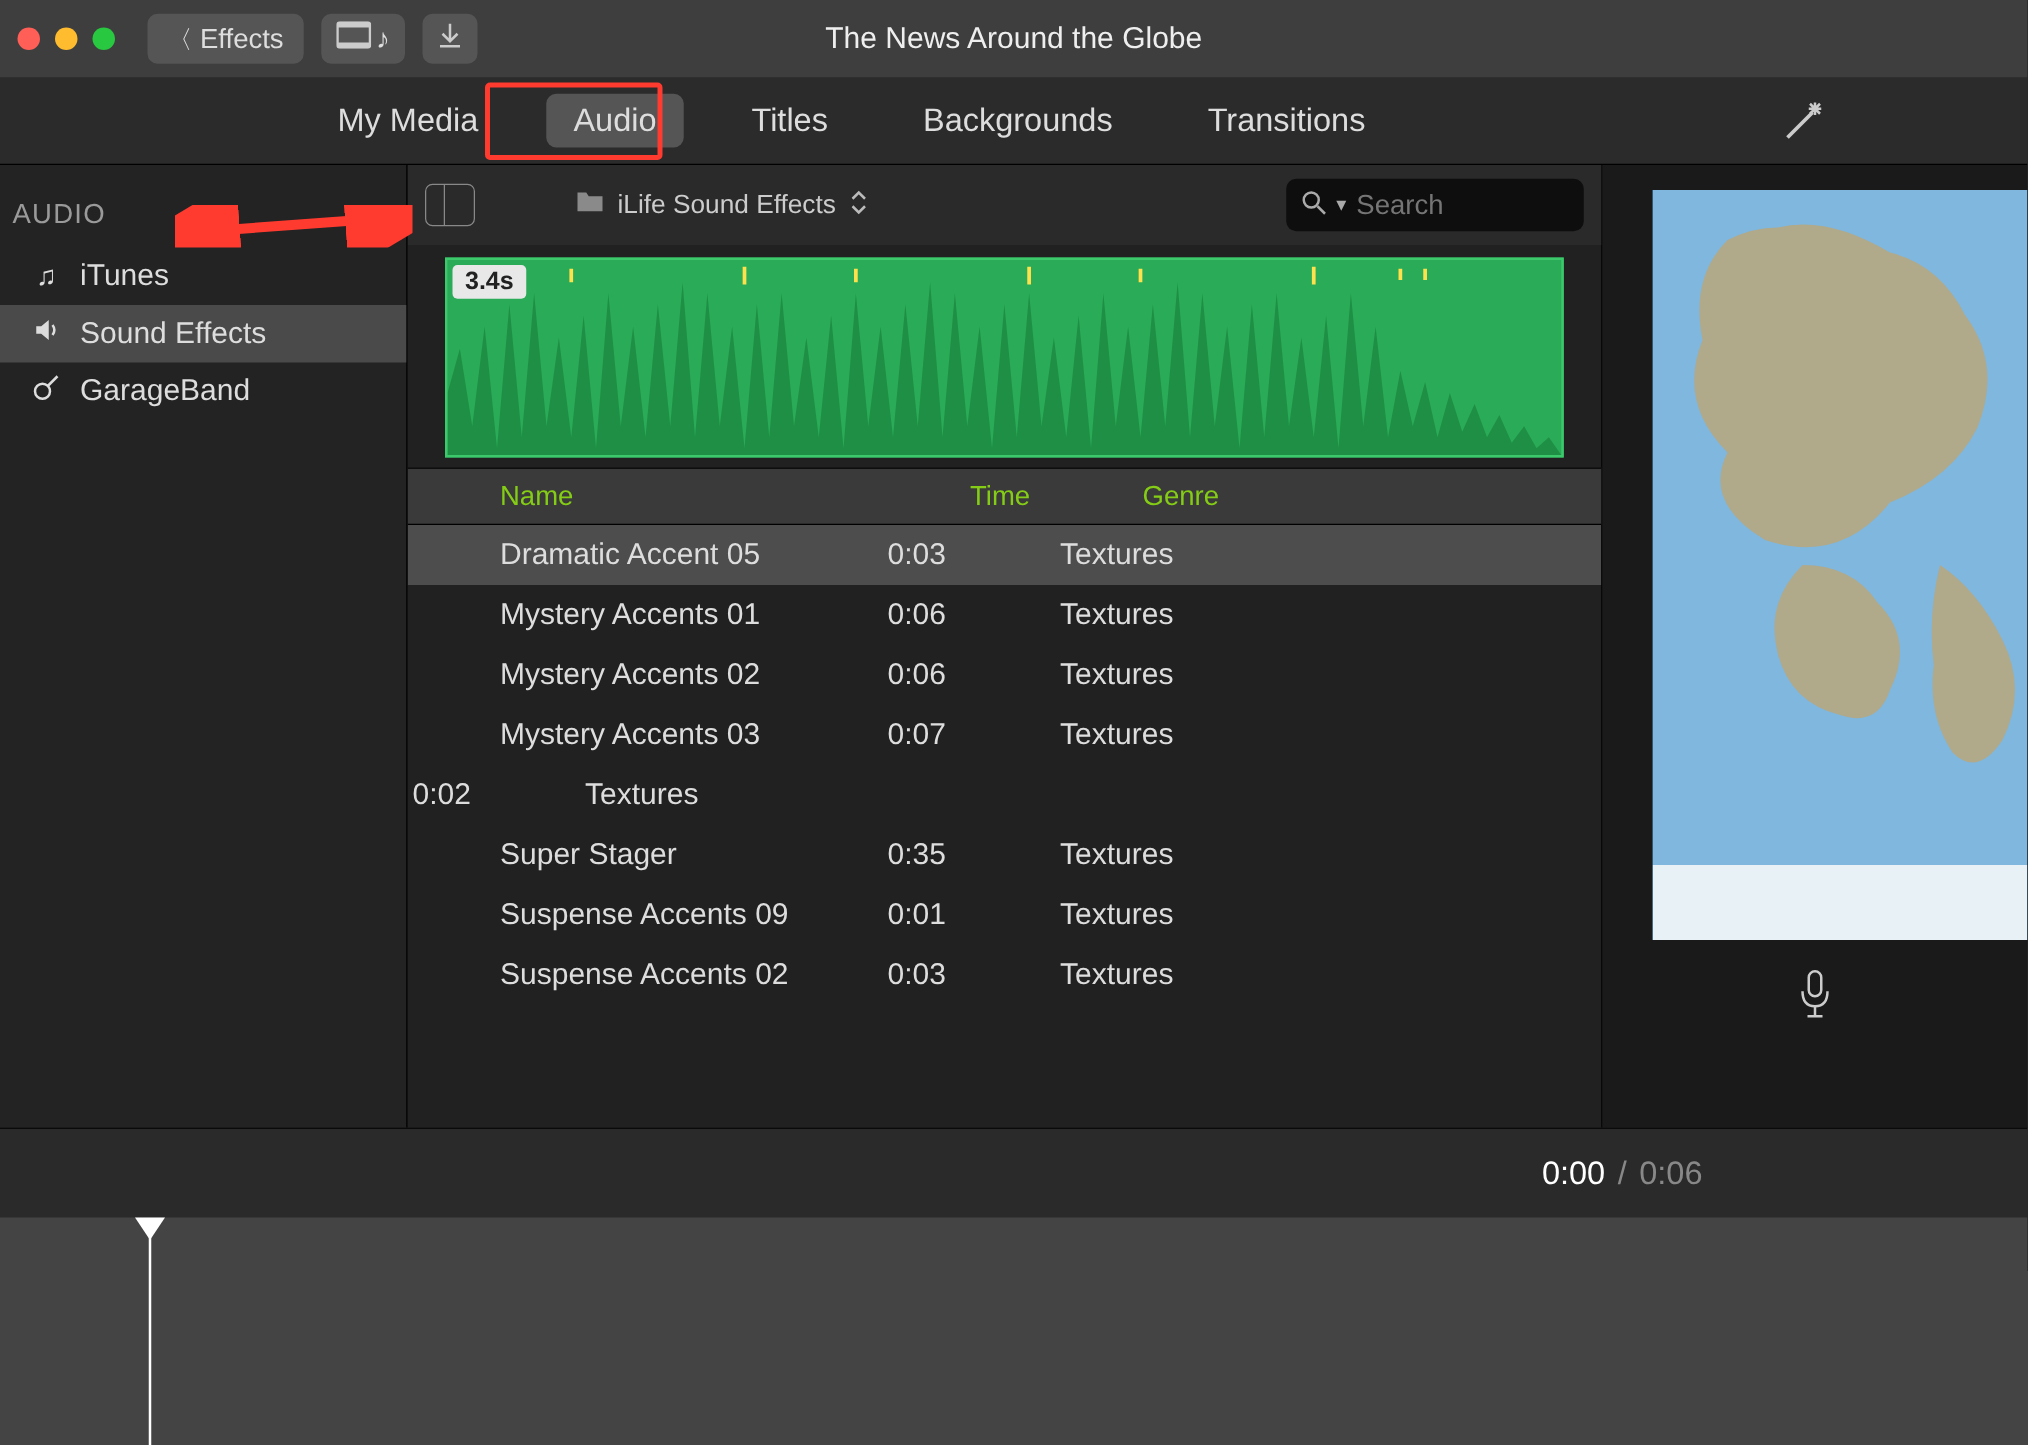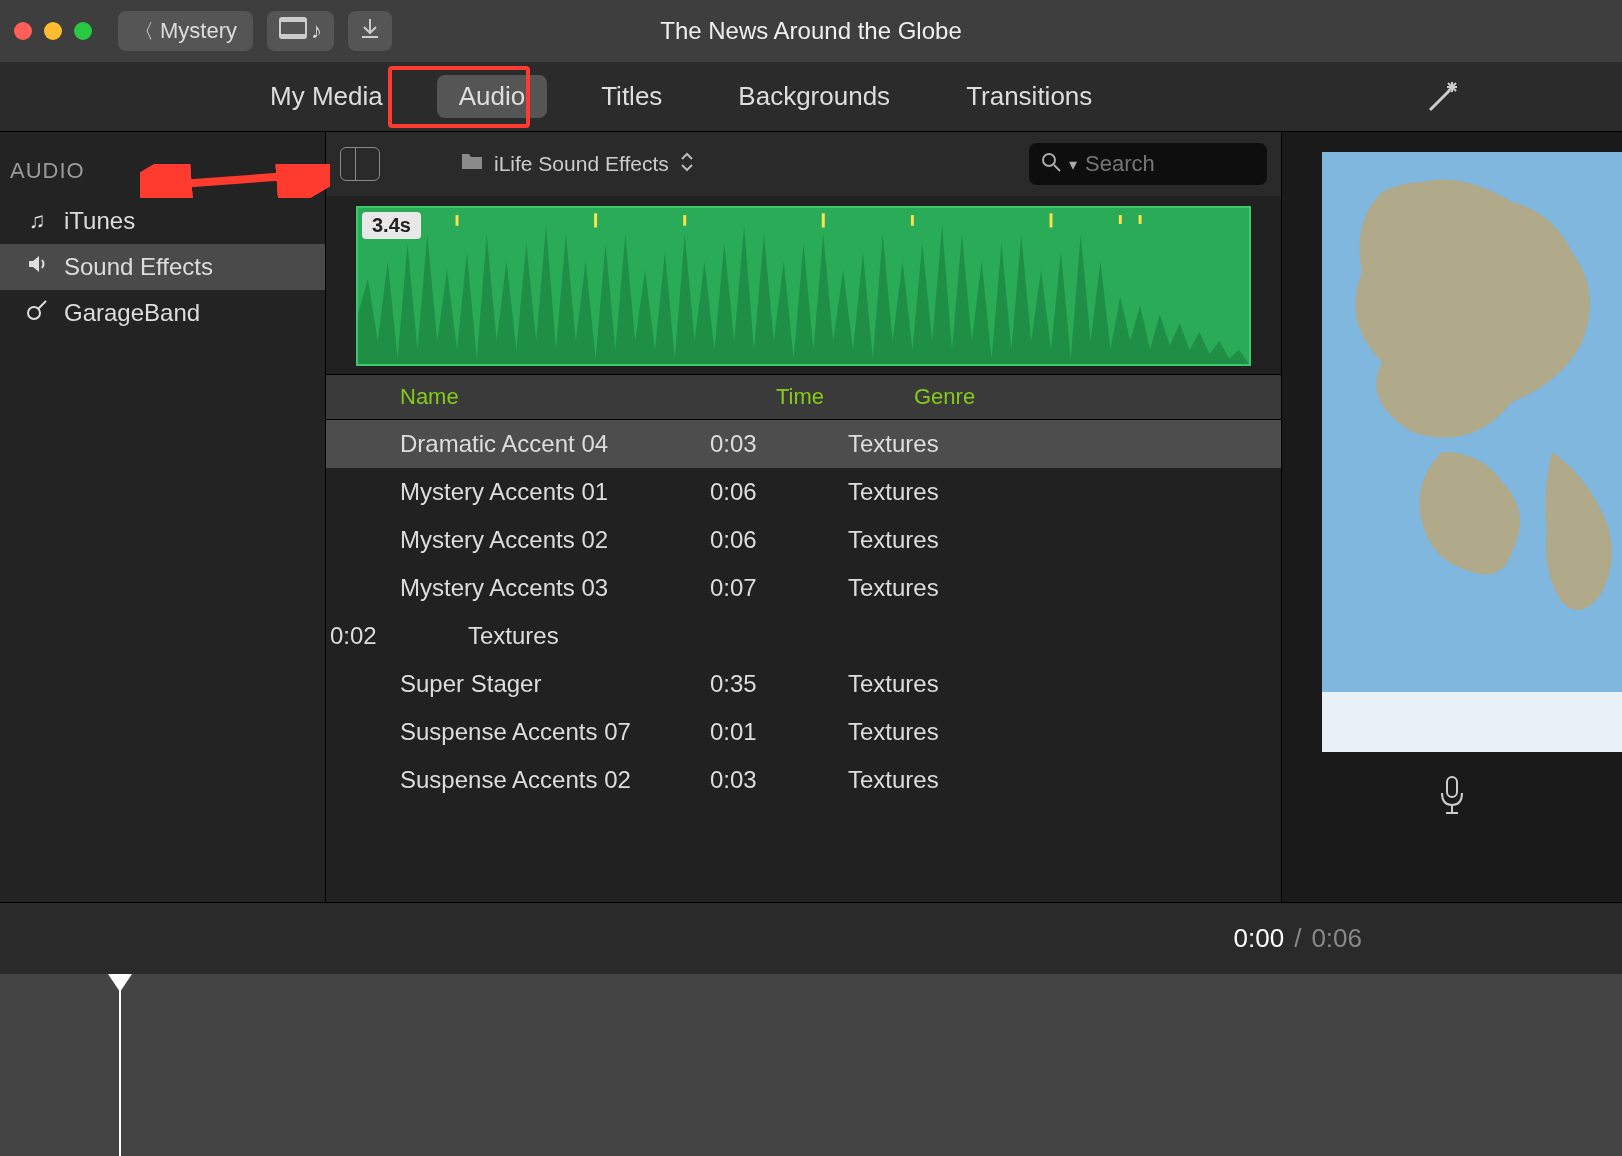--- a/index.html
+++ b/index.html
@@ -189,21 +189,21 @@
 <body>
 
 <div class="titlebar">
   <div class="traffic-lights">
     <div class="tl red"></div>
     <div class="tl yel"></div>
     <div class="tl grn"></div>
   </div>
   <div class="tb-btn">
     <span class="chev">〈</span>
-    <span>Mystery</span>
+    <span>Effects</span>
   </div>
   <div class="tb-btn small">
     <span>
       <svg width="28" height="22" viewBox="0 0 28 22">
           <rect x="1" y="1" width="26" height="20" rx="2" fill="none" stroke="#ccc" stroke-width="2"></rect>
           <rect x="1" y="1" width="26" height="4" fill="#ccc"></rect>
           <rect x="1" y="17" width="26" height="4" fill="#ccc"></rect>
         </svg>
     </span>
     <span style="margin-left:4px;">♪</span>
@@ -327,21 +327,21 @@
     </div>
 
     <div class="tbl-head">
       <div class="col-handle"></div>
       <div class="col-name">Name</div>
       <div class="col-time">Time</div>
       <div class="col-genre">Genre</div>
     </div>
     <div class="tbl-body" id="tbl-body">
         <div class="row sel">
-          <div class="cell c-name">Dramatic Accent 04</div>
+          <div class="cell c-name">Dramatic Accent 05</div>
           <div class="cell c-time">0:03</div>
           <div class="cell c-genre">Textures</div>
         </div>
         <div class="row">
           <div class="cell c-name">Mystery Accents 01</div>
           <div class="cell c-time">0:06</div>
           <div class="cell c-genre">Textures</div>
         </div>
         <div class="row">
           <div class="cell c-name">Mystery Accents 02</div>
@@ -356,21 +356,21 @@
         <div class="row">
           <div class="cell c-time">0:02</div>
           <div class="cell c-genre">Textures</div>
         </div>
         <div class="row">
           <div class="cell c-name">Super Stager</div>
           <div class="cell c-time">0:35</div>
           <div class="cell c-genre">Textures</div>
         </div>
         <div class="row">
-          <div class="cell c-name">Suspense Accents 07</div>
+          <div class="cell c-name">Suspense Accents 09</div>
           <div class="cell c-time">0:01</div>
           <div class="cell c-genre">Textures</div>
         </div>
         <div class="row">
           <div class="cell c-name">Suspense Accents 02</div>
           <div class="cell c-time">0:03</div>
           <div class="cell c-genre">Textures</div>
         </div>
       </div>
   </div>

